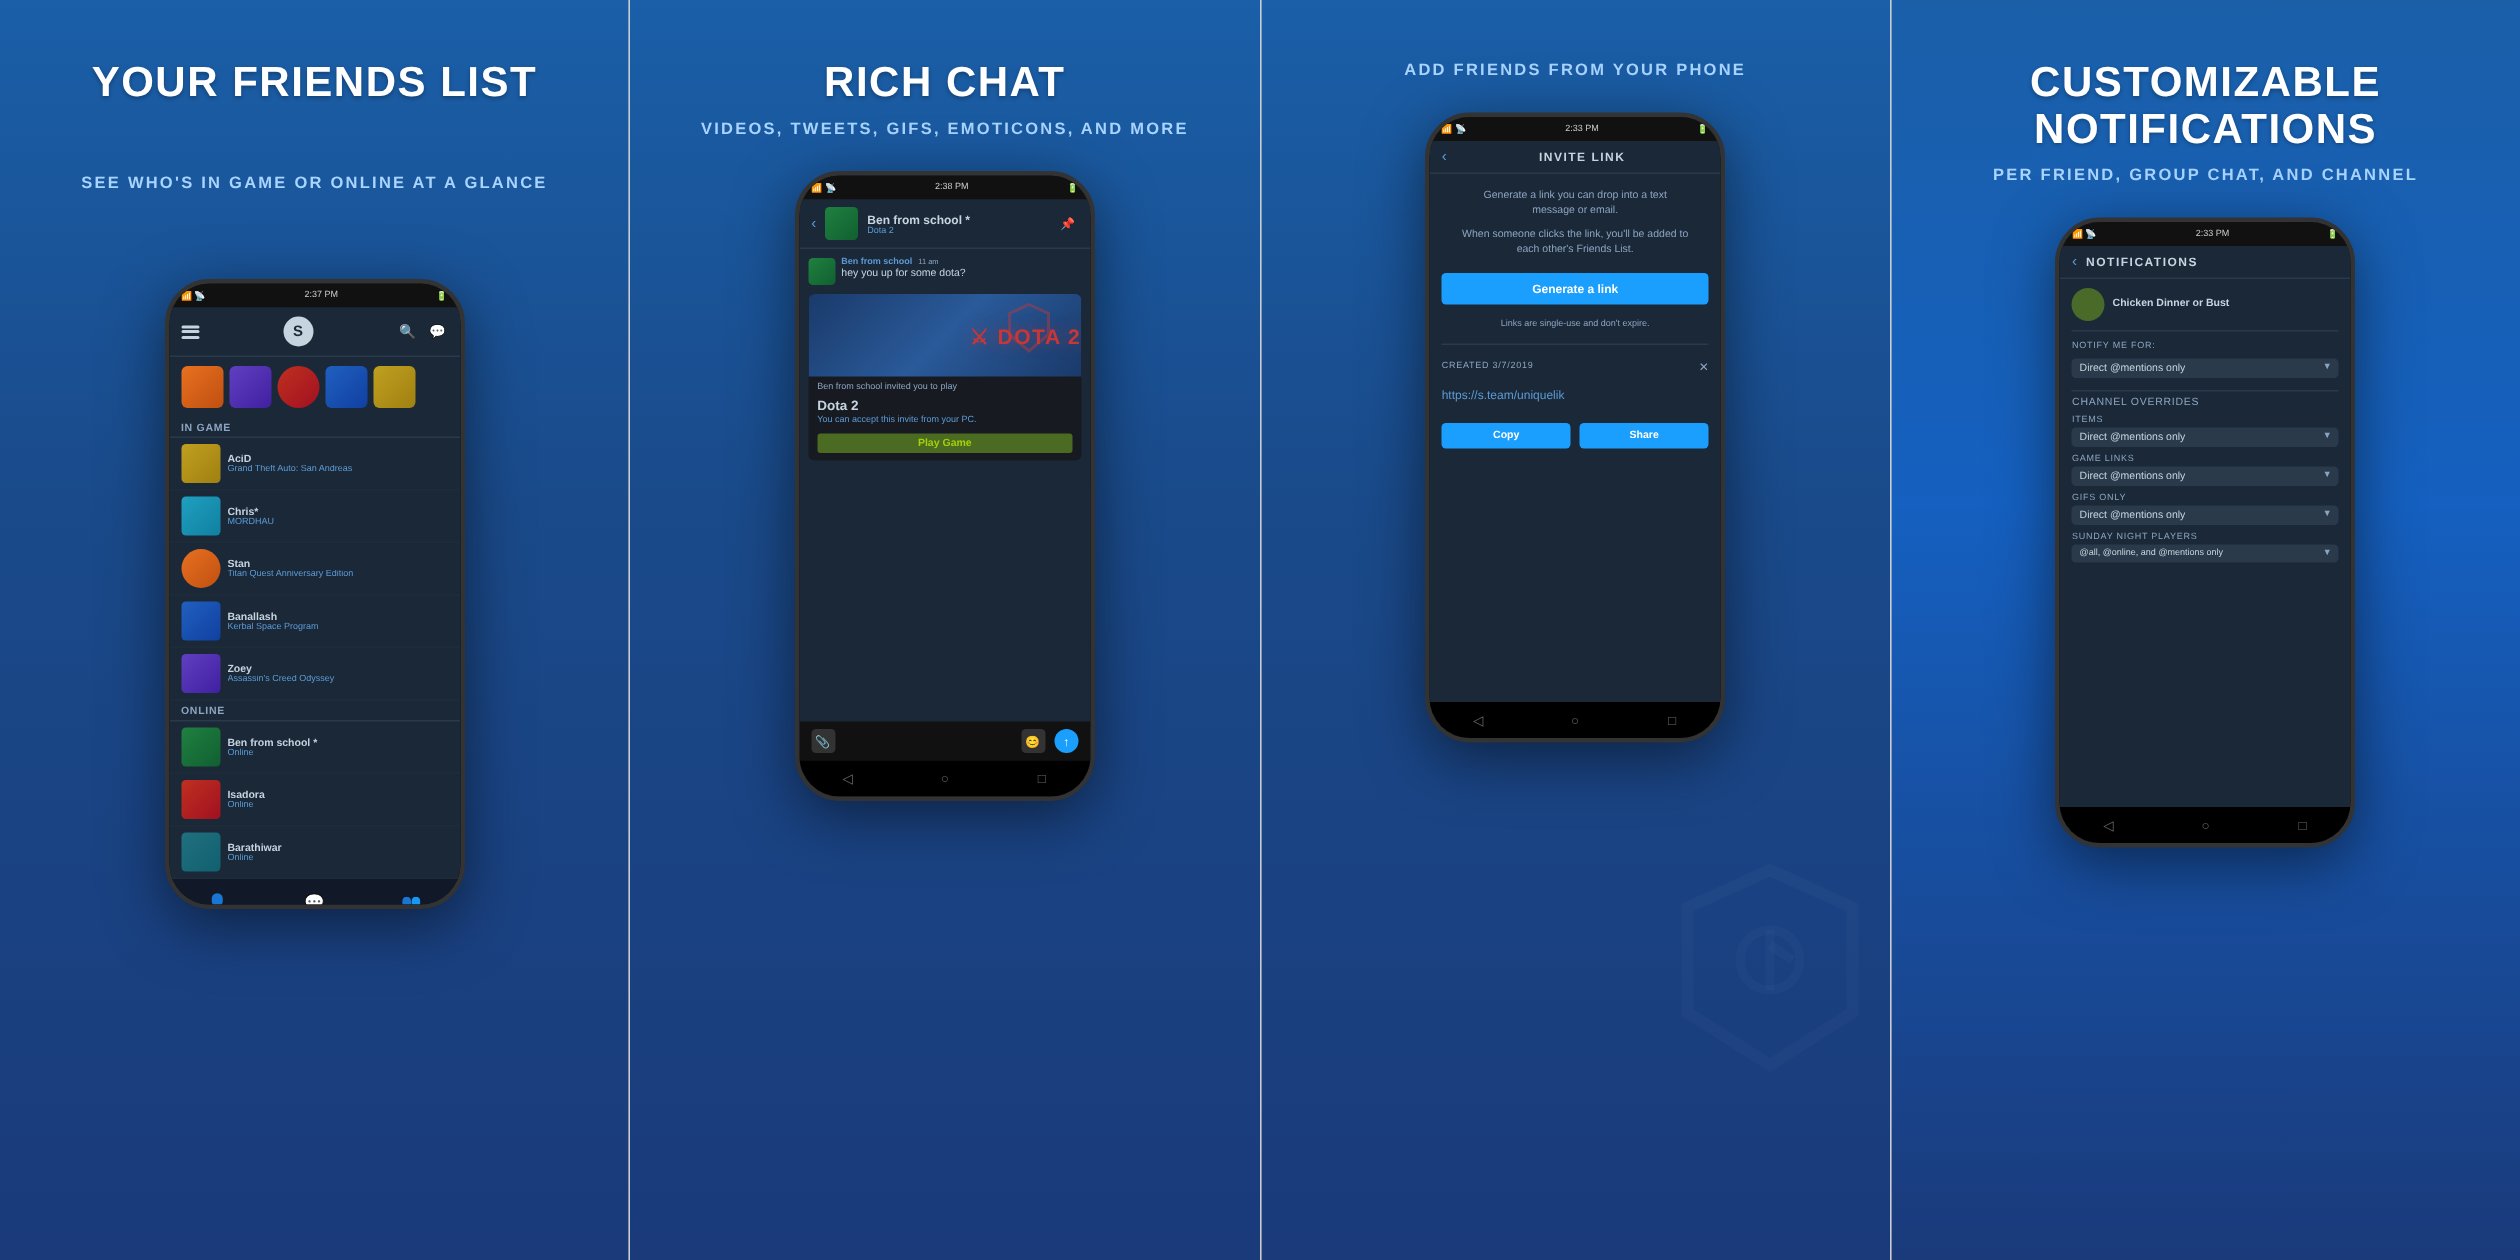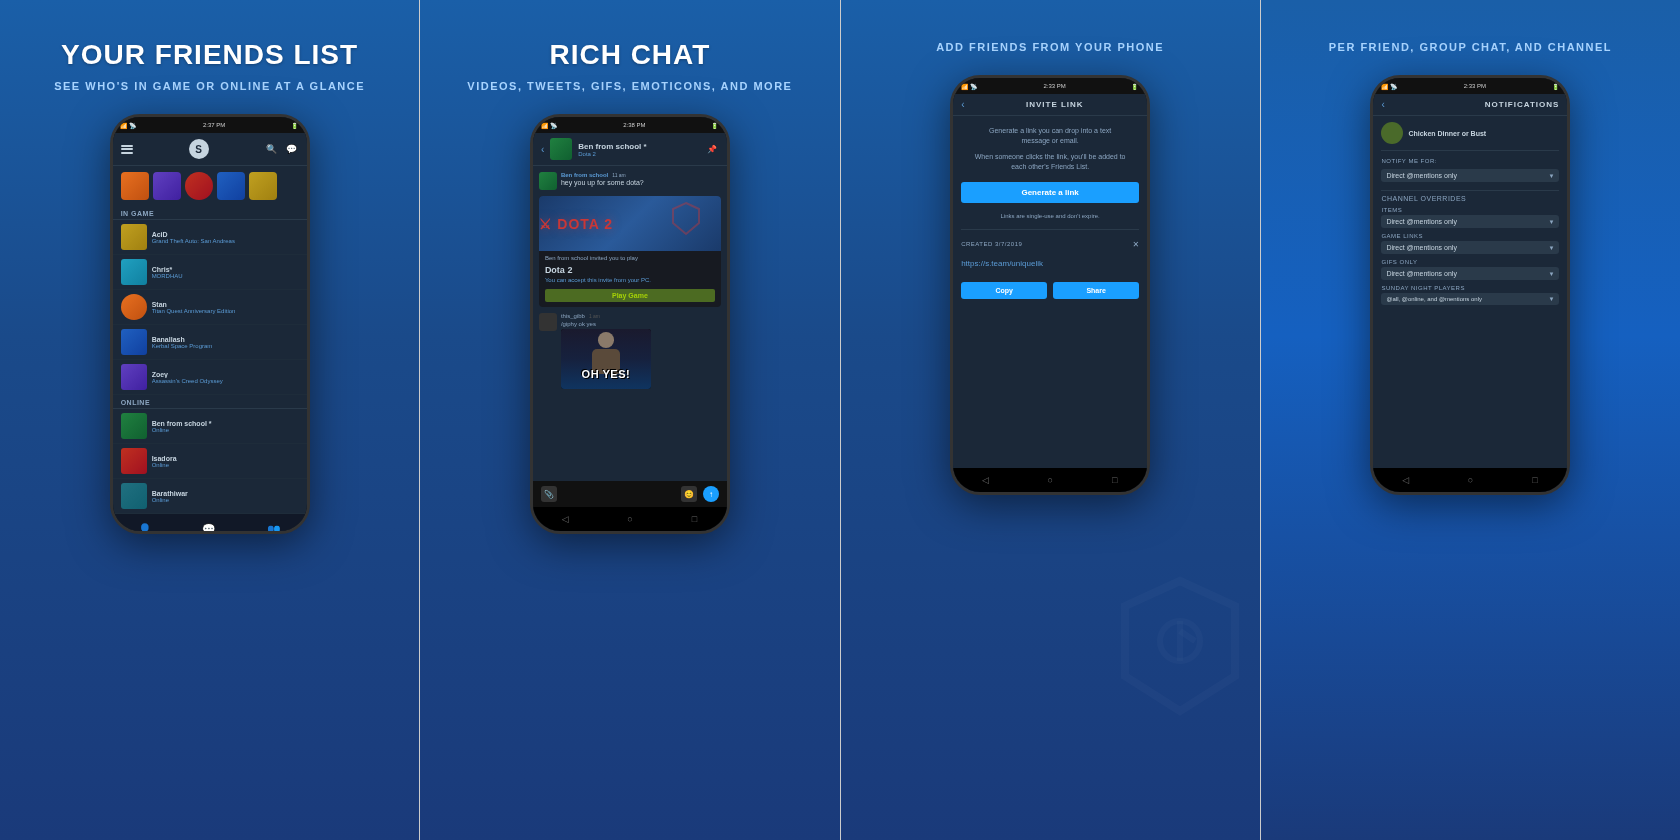--- a/index.html
+++ b/index.html
@@ -14,21 +14,21 @@
     .panel {
       flex: 1;
       display: flex;
       flex-direction: column;
       align-items: center;
       padding: 40px 20px 20px;
       position: relative;
       overflow: hidden;
     }
 
-    .panel-1 { background: linear-gradient(180deg, #1a5fa8 0%, #1a4a8a 40%, #1a3a7a 100%); }
+    .panel-1 { background: linear-gradient(180deg, #1a5fa8 0%, #1a4a8a 40%, #1a3a7a 100%); gap: 36px; }
     .panel-2 { background: linear-gradient(180deg, #1a5fa8 0%, #1a4a8a 40%, #1a3a7a 100%); }
     .panel-3 { background: linear-gradient(180deg, #1a5fa8 0%, #1a4a8a 40%, #1a3a7a 100%); }
     .panel-4 { background: linear-gradient(180deg, #1a5fa8 0%, #1560c0 40%, #1a3a7a 100%); }
 
     .panel-title {
       font-size: 28px;
       font-weight: 900;
       color: #ffffff;
       text-align: center;
       text-transform: uppercase;
@@ -278,21 +278,21 @@
       overflow: hidden;
       margin: 2px 0;
     }
 
     .game-invite-image {
       width: 100%;
       height: 55px;
       background: linear-gradient(135deg, #1a3a6a 0%, #2a5a9a 50%, #1a3a6a 100%);
       display: flex;
       align-items: center;
-      justify-content: flex-start;
+      justify-content: flex-end;
       position: relative;
     }
 
     .dota2-logo-text {
       font-size: 14px;
       font-weight: 900;
       color: #c83737;
       text-shadow: 0 0 10px rgba(200,55,55,0.5);
       letter-spacing: 1px;
     }
@@ -541,21 +541,21 @@
       align-items: center;
       gap: 6px;
       border-bottom: 1px solid #2a3a4a;
       flex-shrink: 0;
     }
 
     .notif-screen-title {
       font-size: 8px;
       color: #c6d4df;
       font-weight: bold;
-      text-align: right;
+      text-align: left;
       flex: 1;
       letter-spacing: 1px;
       text-transform: uppercase;
     }
 
     .notif-body {
       flex: 1;
       padding: 6px 8px;
       display: flex;
       flex-direction: column;
@@ -855,39 +855,20 @@
             </svg>
           </div>
           <div class="game-invite-text">
             <span style="color:#8ba5c0;font-size:6px">Ben from school invited you to play</span>
           </div>
           <div class="game-invite-title" style="padding:0 6px 2px">Dota 2</div>
           <div class="game-invite-subtext" style="padding:0 6px 3px">You can accept this invite from your PC.</div>
           <div class="play-btn">Play Game</div>
         </div>
 
-        <div class="giphy-msg">
-          <div class="giphy-avatar"></div>
-          <div class="giphy-content">
-            <div style="display:flex;gap:4px;align-items:center;margin-bottom:2px">
-              <span style="font-size:6px;color:#8ba5c0">this_gibb</span>
-              <span style="font-size:5px;color:#555">1 am</span>
-            </div>
-            <div class="giphy-command">/giphy ok yes</div>
-            <div class="giphy-image">
-              <div class="giphy-person-bg"></div>
-
-              <div style="position:absolute;top:3px;left:50%;transform:translateX(-50%);width:32px;height:42px;display:flex;flex-direction:column;align-items:center">
-                <div style="width:16px;height:16px;background:#8a7a6a;border-radius:50%;margin-bottom:1px"></div>
-                <div style="width:28px;height:26px;background:#5a4a3a;border-radius:5px 5px 3px 3px"></div>
-              </div>
-              <div class="oh-yes-text">OH YES!</div>
-            </div>
-          </div>
-        </div>
 
       </div>
 
       <div class="chat-input-bar">
         <div class="chat-input-icon">📎</div>
         <div class="chat-input-spacer"></div>
         <div class="chat-input-icon">😊</div>
         <div class="chat-input-icon" style="background:#1a9fff;color:#fff;border-radius:50%">↑</div>
       </div>
 
@@ -963,20 +944,22 @@
         <div class="android-nav-btn">○</div>
         <div class="android-nav-btn">□</div>
       </div>
     </div>
   </div>
 </div>
 
 <div class="panel-divider"></div>
 
 <div class="panel panel-4">
+  <div class="panel-title">CUSTOMIZABLE
+NOTIFICATIONS</div>
   <div class="panel-subtitle">PER FRIEND, GROUP CHAT, AND
 CHANNEL</div>
 
   <div class="phone-mockup">
     <div class="phone-screen">
 
       <div class="status-bar">
         <span>📶 📡</span>
         <span>2:33 PM</span>
         <span>🔋</span>

